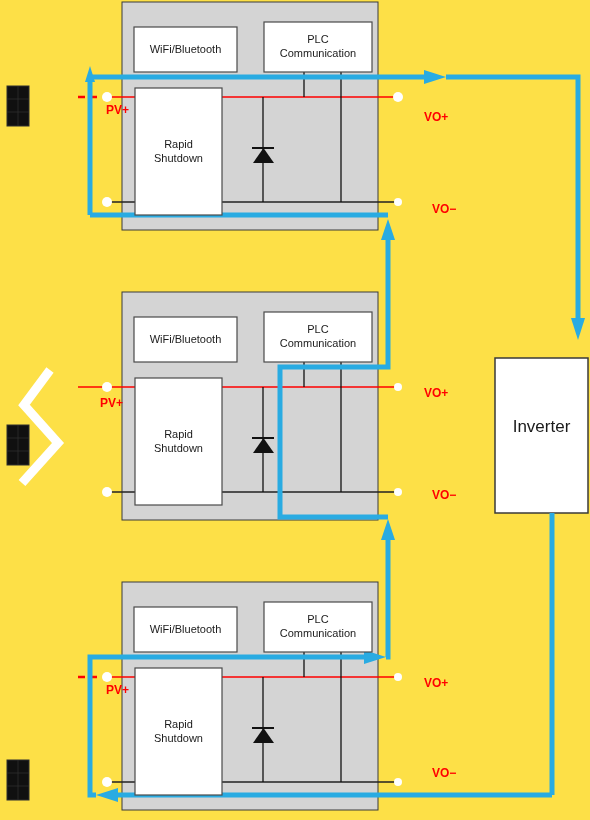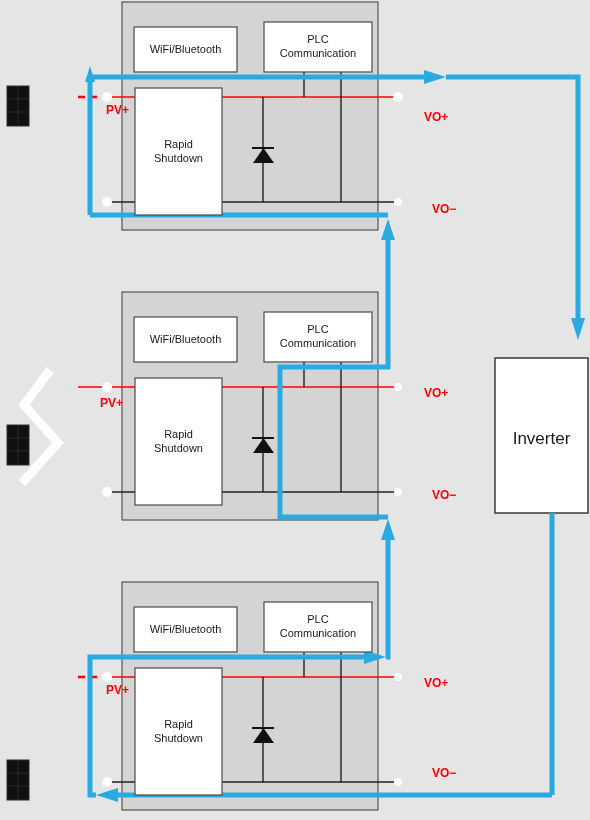--- a/index.html
+++ b/index.html
@@ -4,21 +4,21 @@
 <style>
   html, body {
     margin: 0;
     padding: 0;
     background: #000000;
   }
   #stage {
     position: relative;
     width: 590px;
     height: 820px;
-    background: #e5e5e5;
+    background: #fde047;
     overflow: hidden;
     font-family: "Liberation Sans", sans-serif;
   }
   svg.layer {
     position: absolute;
     left: 0;
     top: 0;
     width: 590px;
     height: 820px;
   }
@@ -220,15 +220,15 @@
 
   <div class="boxtext" style="left:134px; top:607px; width:103px; height:45px;">WiFi/Bluetooth</div>
   <div class="boxtext" style="left:264px; top:602px; width:108px; height:50px;">PLC
 Communication</div>
   <div class="boxtext" style="left:135px; top:668px; width:87px; height:127px;">Rapid
 Shutdown</div>
   <div class="lbl" style="left:94px; top:683px;">PV+</div>
   <div class="lbl" style="left:412px; top:676px;">VO+</div>
   <div class="lbl" style="left:420px; top:766px;">VO−</div>
 
-  <div class="invtext" style="left:495px; top:374px; width:93px; height:130px;">Inverter</div>
+  <div class="invtext" style="left:495px; top:362px; width:93px; height:130px;">Inverter</div>
 
 </div>
 
 </body></html>

